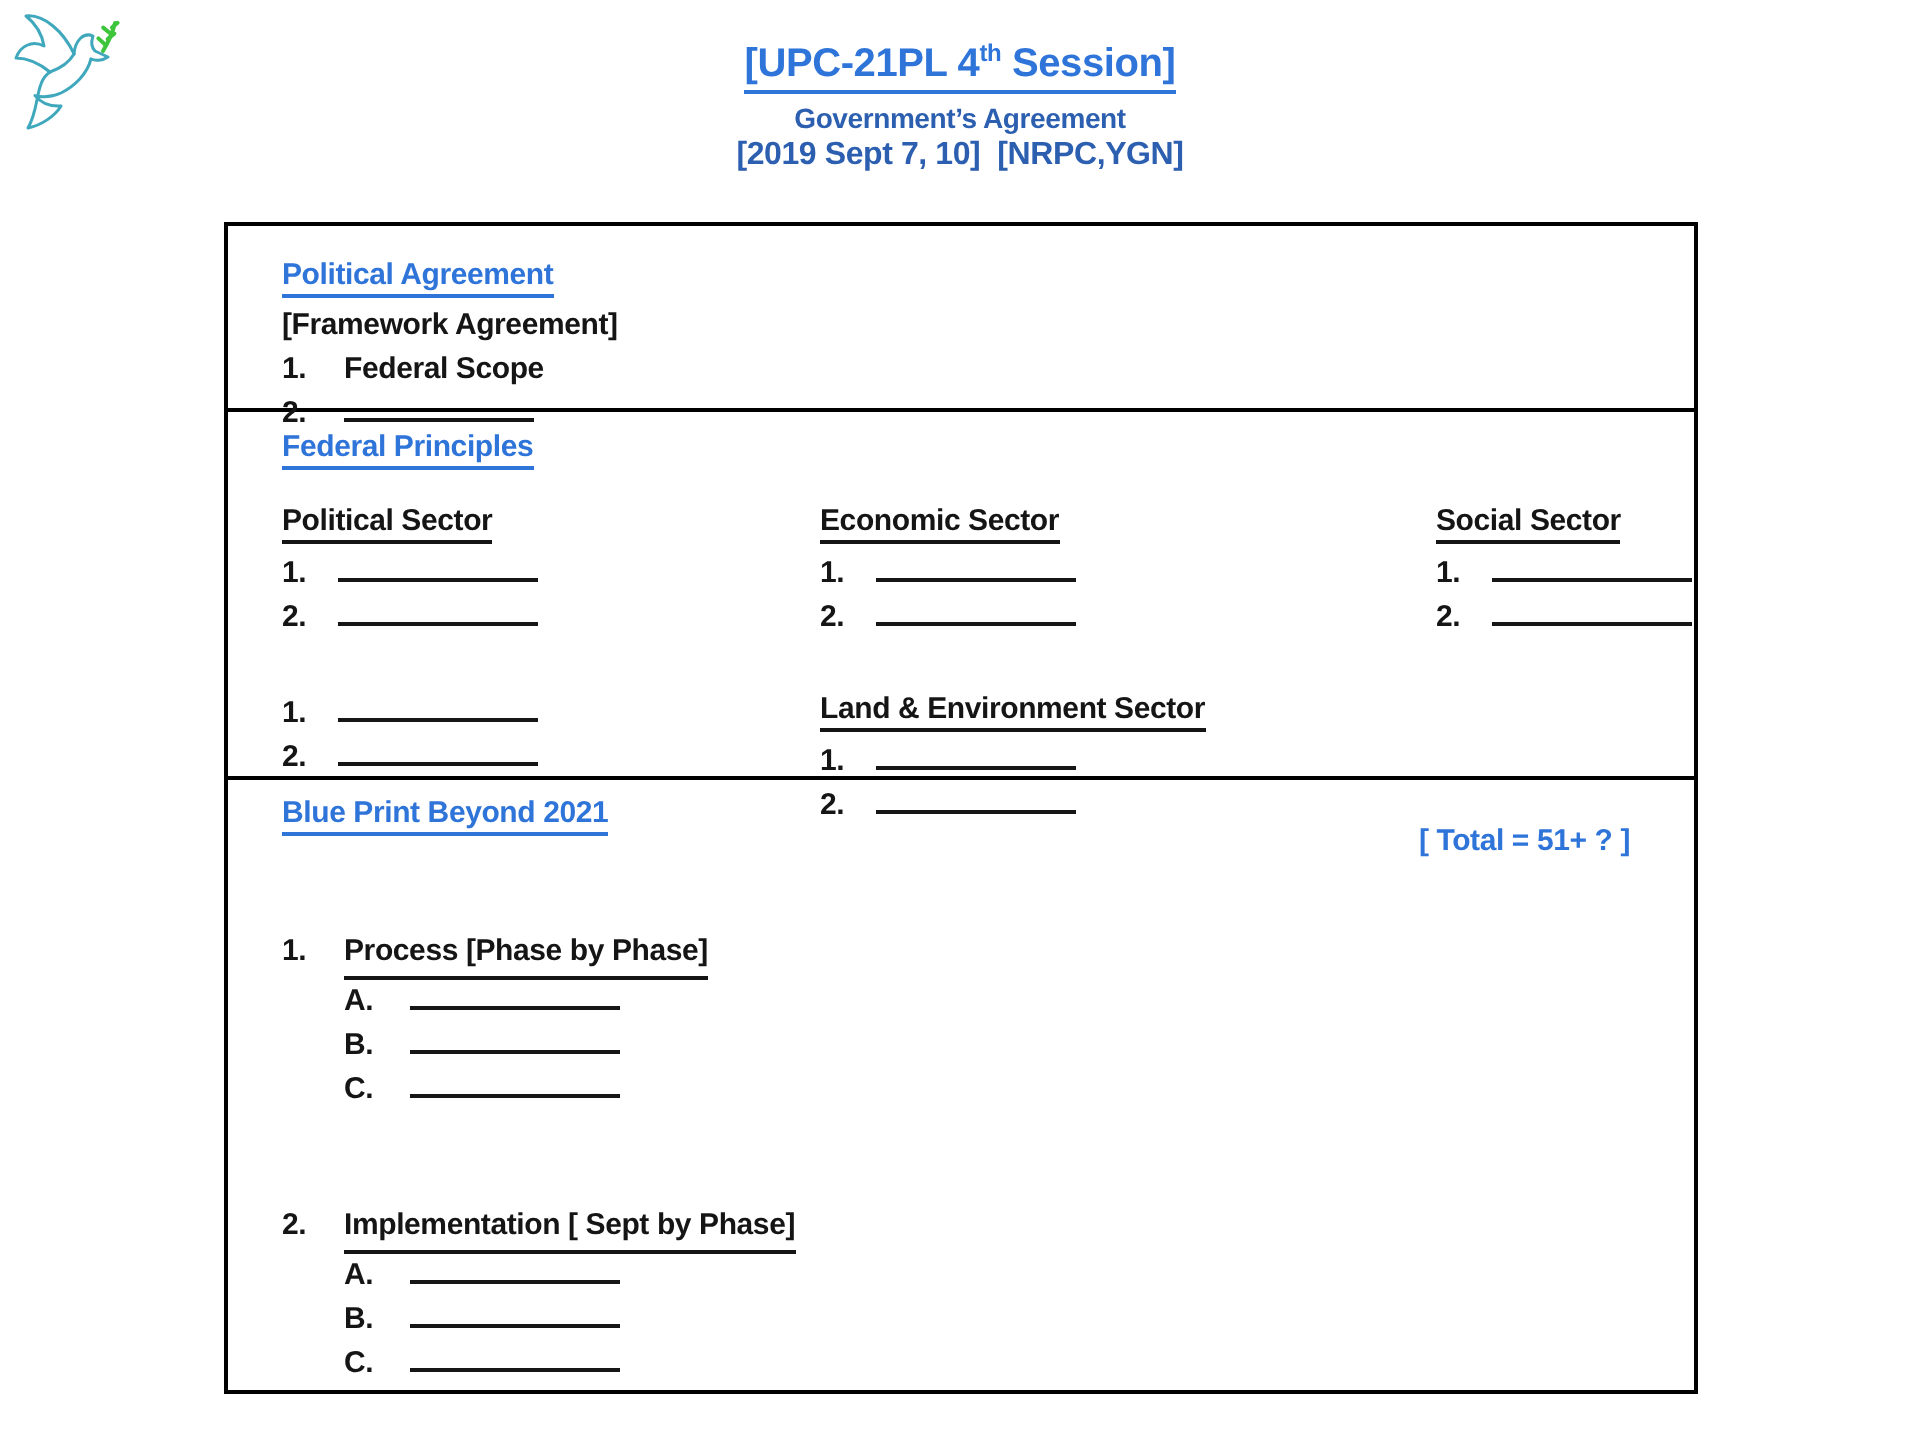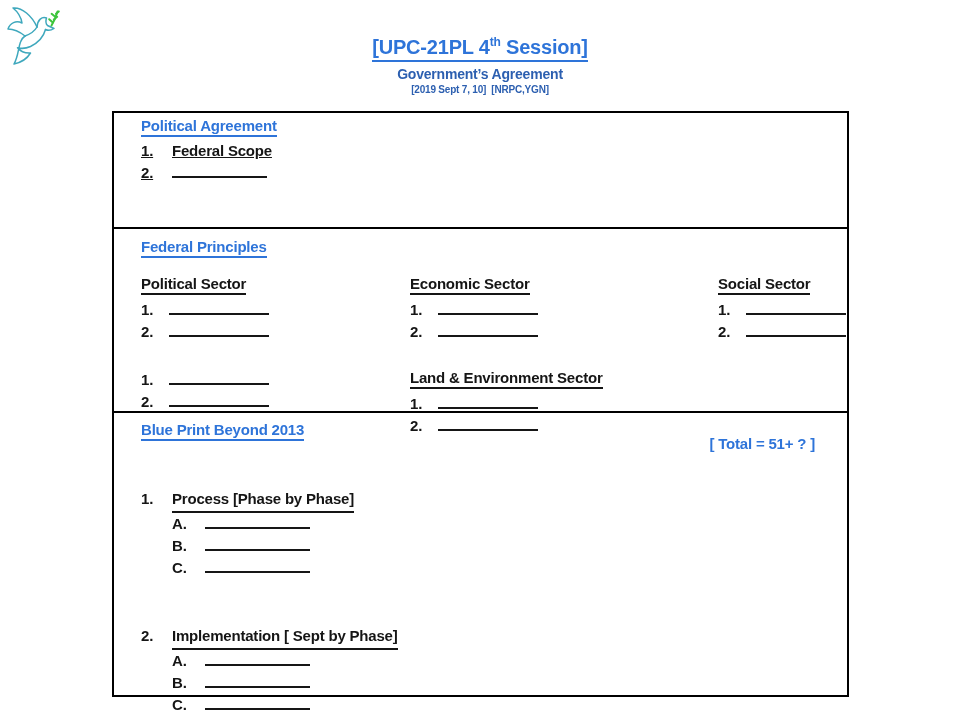--- a/index.html
+++ b/index.html
@@ -31,23 +31,23 @@
   .title-block {
     position: absolute;
     top: 18px;
     left: 0;
     width: 100%;
     text-align: center;
     color: var(--accent, #2E74D9);
     line-height: 1.15;
   }
   .title-line1 { font-size: 20px; }
-  .title-line2 { font-size: 20px; margin-top: 18px; }
+  .title-line2 { font-size: 20px; margin-top: 3px; }
   .title-line3 { font-size: 14px; margin-top: 4px; color: var(--accent-dark, #2C5FB0); }
-  .title-line4 { font-size: 10px; margin-top: 2px; color: var(--accent-dark, #2C5FB0); white-space: pre; }
+  .title-line4 { font-size: 16px; margin-top: 2px; color: var(--accent-dark, #2C5FB0); white-space: pre; }
   .u-blue {
     display: inline-block;
     border-bottom: 2px solid currentColor;
     padding-bottom: 1px;
   }
   .sup { font-size: 12px; vertical-align: super; line-height: 0; }
 
   
   .content-box {
     position: absolute;
@@ -57,21 +57,21 @@
     height: 586px;
     border: 2px solid #000000;
     box-sizing: border-box;
     background: #ffffff;
     color: #151515;
     font-size: 15px;
   }
   .section { box-sizing: border-box; }
   .sec-divider { border-bottom: 2px solid #000000; }
 
-  .sec1 { height: 116px; padding: 4px 0 0 27px; text-decoration: underline; }
+  .sec1 { height: 93px; padding: 16px 0 0 27px; }
   .sec2 { height: 184px; position: relative; padding: 9px 0 0 27px; }
   .sec3 { height: 241px; padding: 8px 0 0 27px; }
 
   .blue-heading {
     color: var(--accent, #2E74D9);
     font-size: 15px;
     margin-bottom: 3px;
   }
   .framework-line { line-height: 22px; }
 
@@ -155,20 +155,21 @@
     <div class="title-line3">Government’s Agreement</div>
     <div class="title-line4">[2019 Sept 7, 10]  [NRPC,YGN]</div>
   </div>
 
   <div class="content-box">
 
     <div class="section sec1 sec-divider">
       <div class="blue-heading">
         <span class="u-blue">Political Agreement</span>
       </div>
+      <div class="framework-line">[Framework Agreement]</div>
       <div class="item-row">
         <span class="item-num">1.</span>
         <span>Federal Scope</span>
       </div>
       <div class="item-row">
         <span class="item-num">2.</span>
         <span class="blank-line"></span>
       </div>
     </div>
 
@@ -234,21 +235,21 @@
           <span class="item-num">2.</span>
           <span class="blank-line"></span>
         </div>
       </div>
 
       <div class="total-label">[ Total = 51+ ? ]</div>
     </div>
 
     <div class="section sec3">
       <div class="blue-heading">
-        <span class="u-blue">Blue Print Beyond 2013</span>
+        <span class="u-blue">Blue Print Beyond 2021</span>
       </div>
 
       <div class="bp-row">
         <span class="bp-num">1.</span>
         <span class="bp-item-title">Process [Phase by Phase]</span>
       </div>
       <div class="bp-subs">
         <div class="bp-sub-row">
           <span class="bp-letter">A.</span>
           <span class="blank-line"></span>

